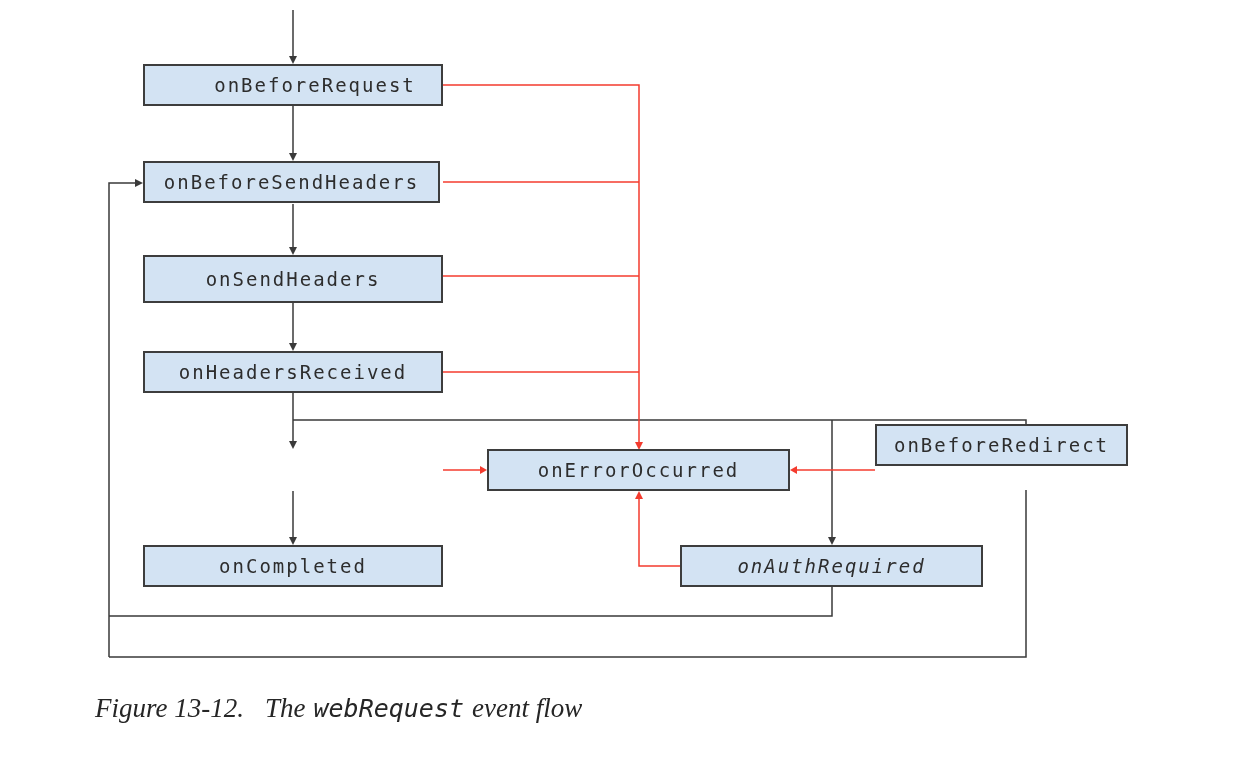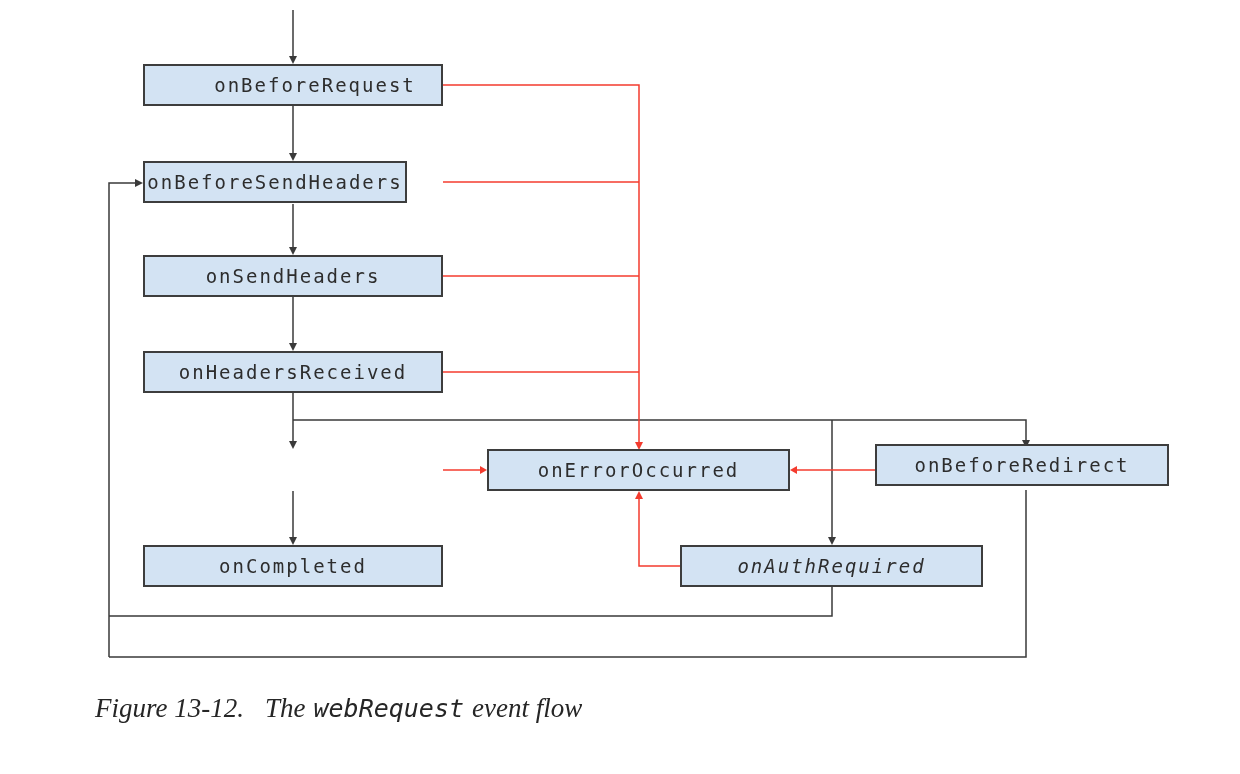--- a/index.html
+++ b/index.html
@@ -28,28 +28,28 @@
     color: var(--node-text, #2d2d2d);
     display: flex;
     align-items: center;
     justify-content: center;
     font-family: "DejaVu Sans Mono", monospace;
     font-size: 19px;
     letter-spacing: 2px;
     white-space: nowrap;
   }
   .n-onBeforeRequest     { left: 143px; top:  64px; width: 300px; height: 42px; padding-left: 44px; }
-  .n-onBeforeSendHeaders { left: 143px; top: 161px; width: 264px; height: 42px; }
-  .n-onSendHeaders       { left: 143px; top: 255px; width: 300px; height: 42px; }
+  .n-onBeforeSendHeaders { left: 143px; top: 161px; width: 297px; height: 42px; }
+  .n-onSendHeaders       { left: 143px; top: 255px; width: 300px; height: 48px; }
   .n-onHeadersReceived   { left: 143px; top: 351px; width: 300px; height: 42px; }
   .n-onResponseStarted   { left: 143px; top: 449px; width: 300px; height: 42px; }
   .n-onCompleted         { left: 143px; top: 545px; width: 300px; height: 42px; }
   .n-onErrorOccurred     { left: 487px; top: 449px; width: 303px; height: 42px; }
   .n-onAuthRequired      { left: 680px; top: 545px; width: 303px; height: 42px; font-style: italic; }
-  .n-onBeforeRedirect    { left: 875px; top: 444px; width: 294px; height: 42px; }
+  .n-onBeforeRedirect    { left: 875px; top: 424px; width: 253px; height: 42px; }
   .caption {
     position: absolute;
     left: 95px;
     top: 693px;
     color: #262626;
     font-size: 27px;
     font-style: italic;
     font-family: "Liberation Serif", "DejaVu Serif", serif;
     white-space: nowrap;
   }

